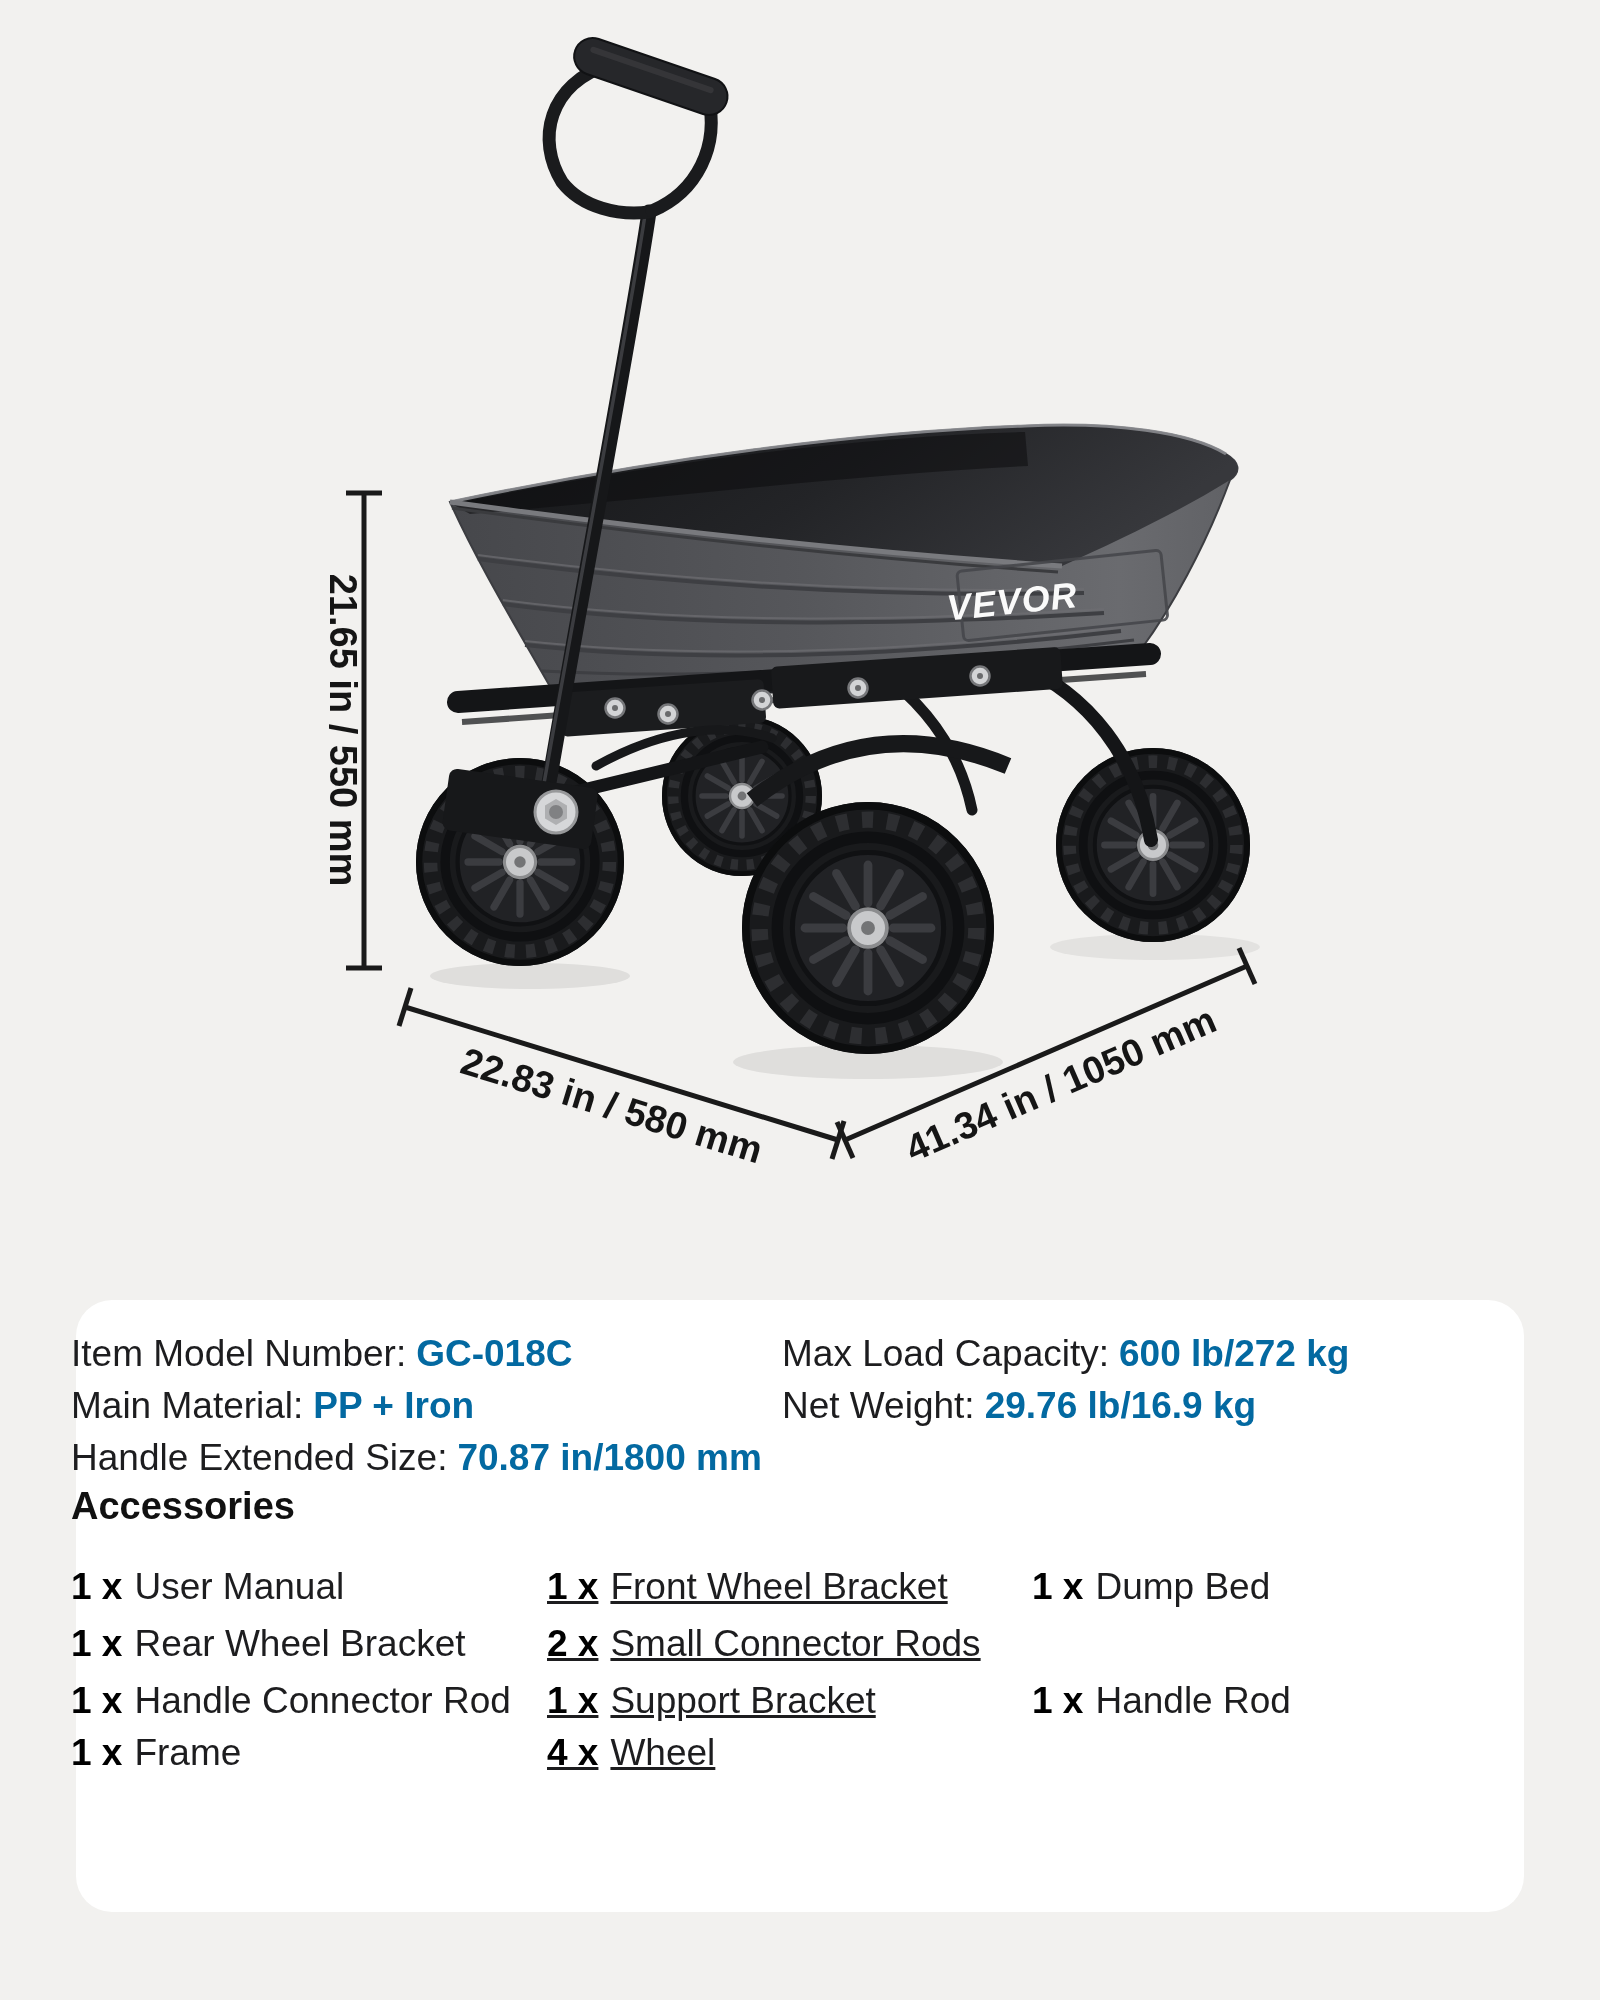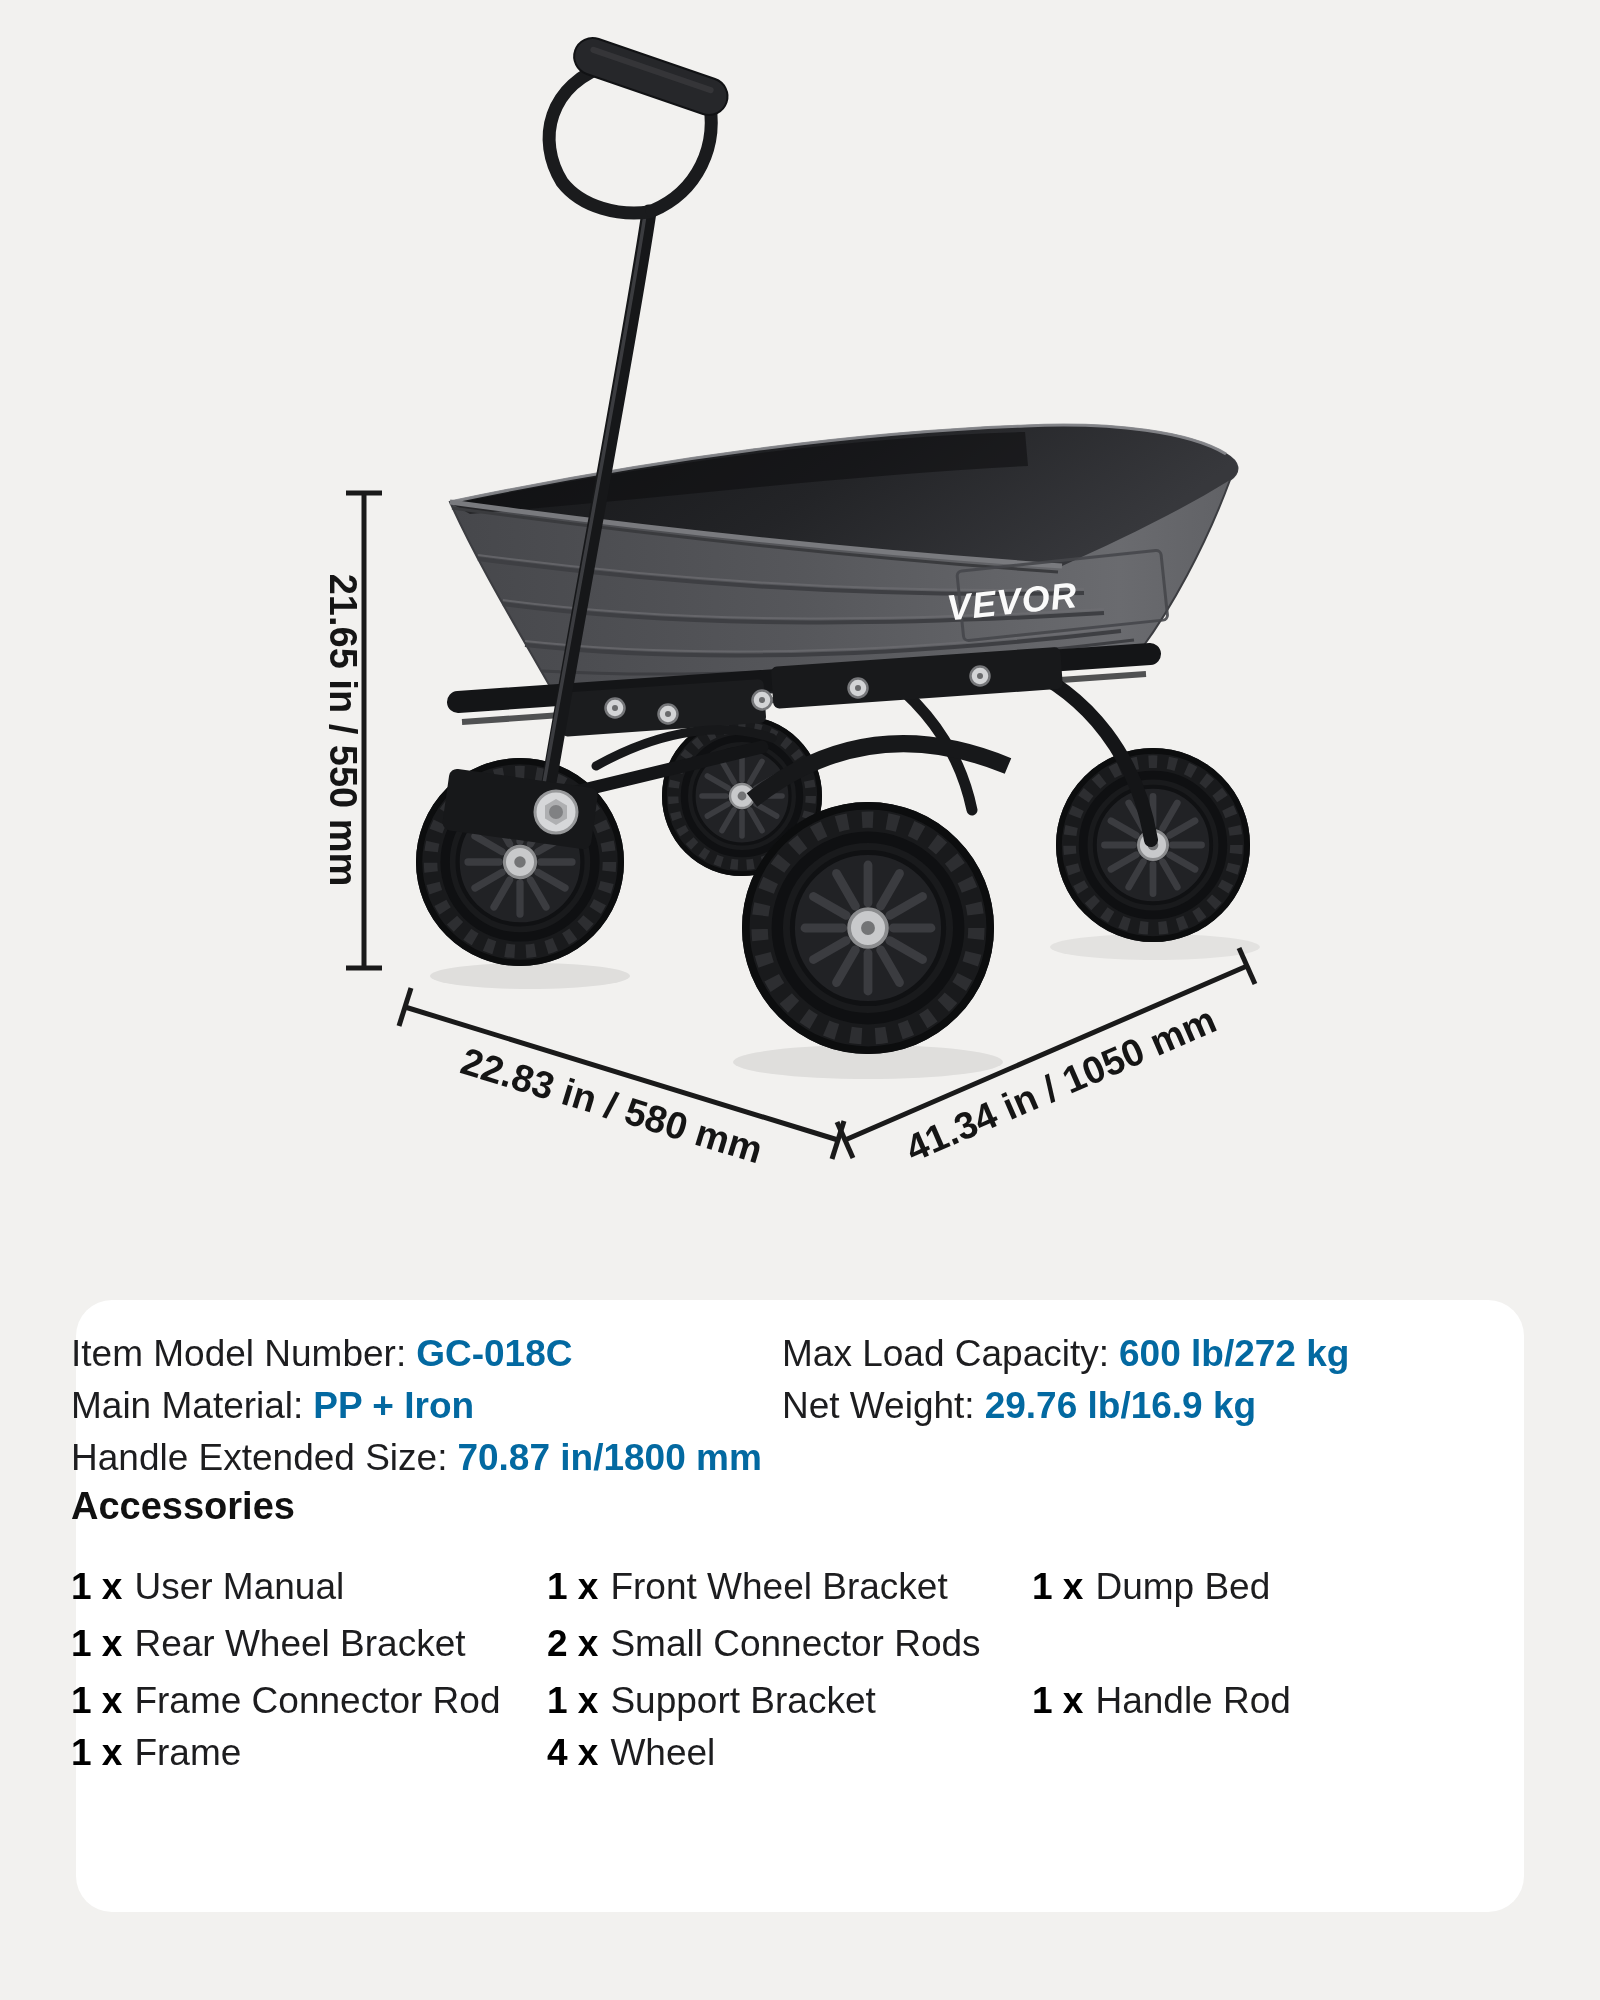--- a/index.html
+++ b/index.html
@@ -6,21 +6,21 @@
   body{font-family:"Liberation Sans",sans-serif;}
   .page{position:relative;width:1600px;height:2000px;background:#f2f1ef;overflow:hidden;}
   .hero{position:absolute;left:0;top:0;width:1600px;height:1250px;}
   .dim-text{font-family:"Liberation Sans",sans-serif;font-weight:700;font-size:38px;fill:#151515;}
   .card{position:absolute;left:76px;top:1300px;width:1448px;height:612px;background:#ffffff;border-radius:36px;}
   .spec-row{position:absolute;font-size:37px;line-height:46px;color:#1d1d1f;white-space:nowrap;}
   .spec-row .val{color:#0369a1;font-weight:700;margin-left:10px;}
   .acc-heading{position:absolute;left:71px;top:1485px;font-size:38px;font-weight:700;color:#111;}
   .acc-item{position:absolute;font-size:37px;line-height:46px;color:#1d1d1f;white-space:nowrap;}
   .acc-item .qty{color:#000000;font-weight:700;margin-right:12px;}
-  .c1{left:71px;} .c2{left:547px;} .c3{left:1032px;}
+  .c1{left:71px;} .c2{left:547px;text-decoration:underline;} .c3{left:1032px;}
   .r1{top:1331px;} .r2{top:1383px;} .r3{top:1435px;}
   .a1{top:1564px;} .a2{top:1621px;} .a3{top:1678px;} .a4{top:1730px;}
   .sr{left:782px;}
 </style>
 </head>
 <body>
 
 <div class="page">
 
   <svg class="hero" viewBox="0 0 1600 1250">
@@ -204,21 +204,21 @@
     <span>Net Weight:</span><span class="val">29.76 lb/16.9 kg</span>
   </div>
   <div class="spec-row c1 r3">
     <span>Handle Extended Size:</span><span class="val">70.87 in/1800 mm</span>
   </div>
 
   <div class="acc-heading">Accessories</div>
 
   <div class="acc-item c1 a1"><span class="qty">1 x</span><span>User Manual</span></div>
   <div class="acc-item c1 a2"><span class="qty">1 x</span><span>Rear Wheel Bracket</span></div>
-  <div class="acc-item c1 a3"><span class="qty">1 x</span><span>Frame Connector Rod</span></div>
+  <div class="acc-item c1 a3"><span class="qty">1 x</span><span>Handle Connector Rod</span></div>
   <div class="acc-item c1 a4"><span class="qty">1 x</span><span>Frame</span></div>
 
   <div class="acc-item c2 a1"><span class="qty">1 x</span><span>Front Wheel Bracket</span></div>
   <div class="acc-item c2 a2"><span class="qty">2 x</span><span>Small Connector Rods</span></div>
   <div class="acc-item c2 a3"><span class="qty">1 x</span><span>Support Bracket</span></div>
   <div class="acc-item c2 a4"><span class="qty">4 x</span><span>Wheel</span></div>
 
   <div class="acc-item c3 a1"><span class="qty">1 x</span><span>Dump Bed</span></div>
   <div class="acc-item c3 a3"><span class="qty">1 x</span><span>Handle Rod</span></div>
 

